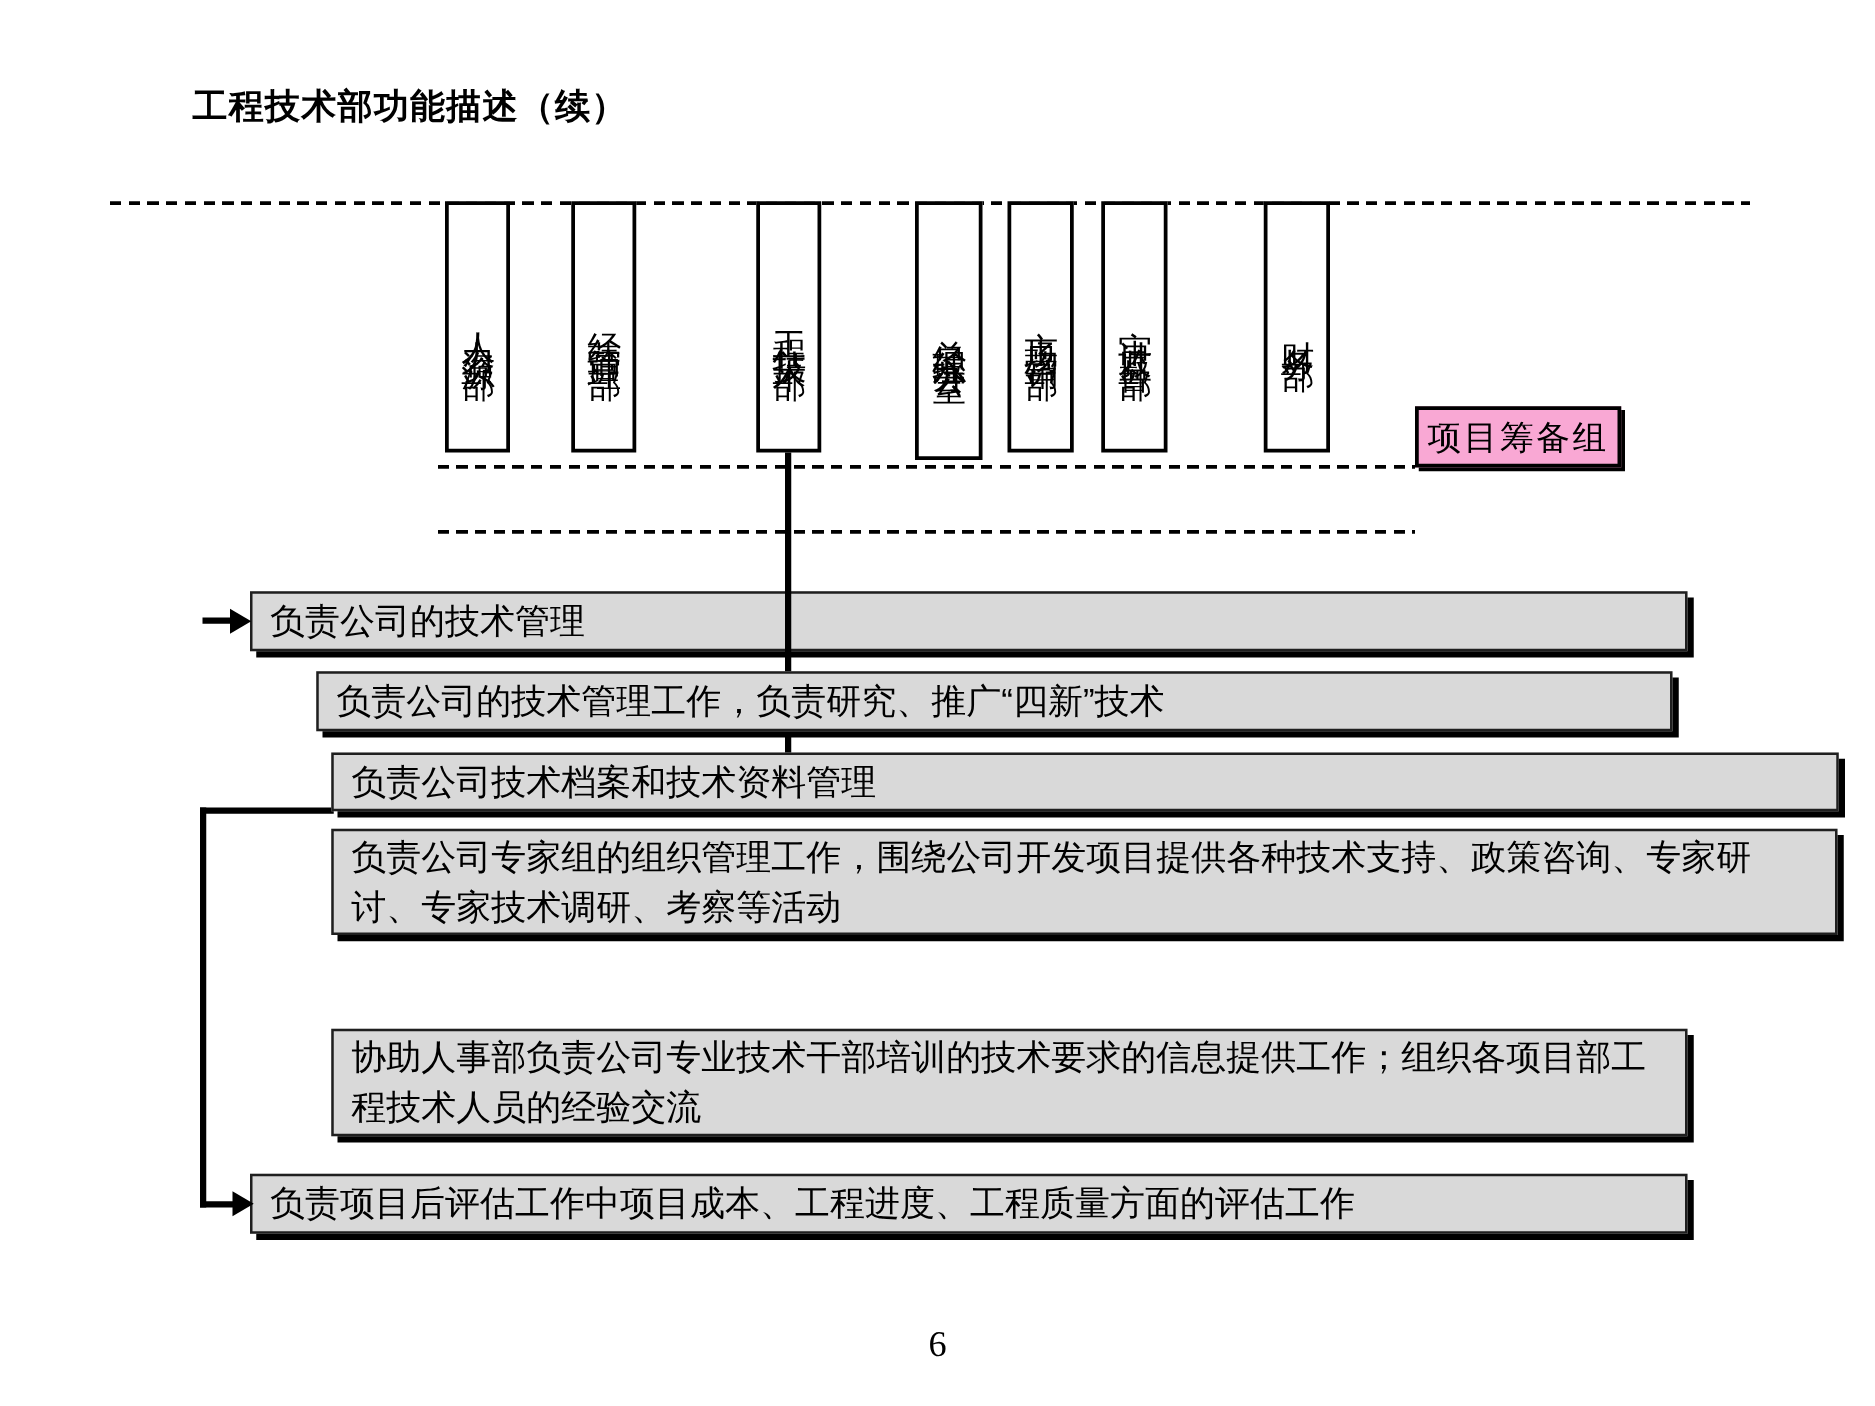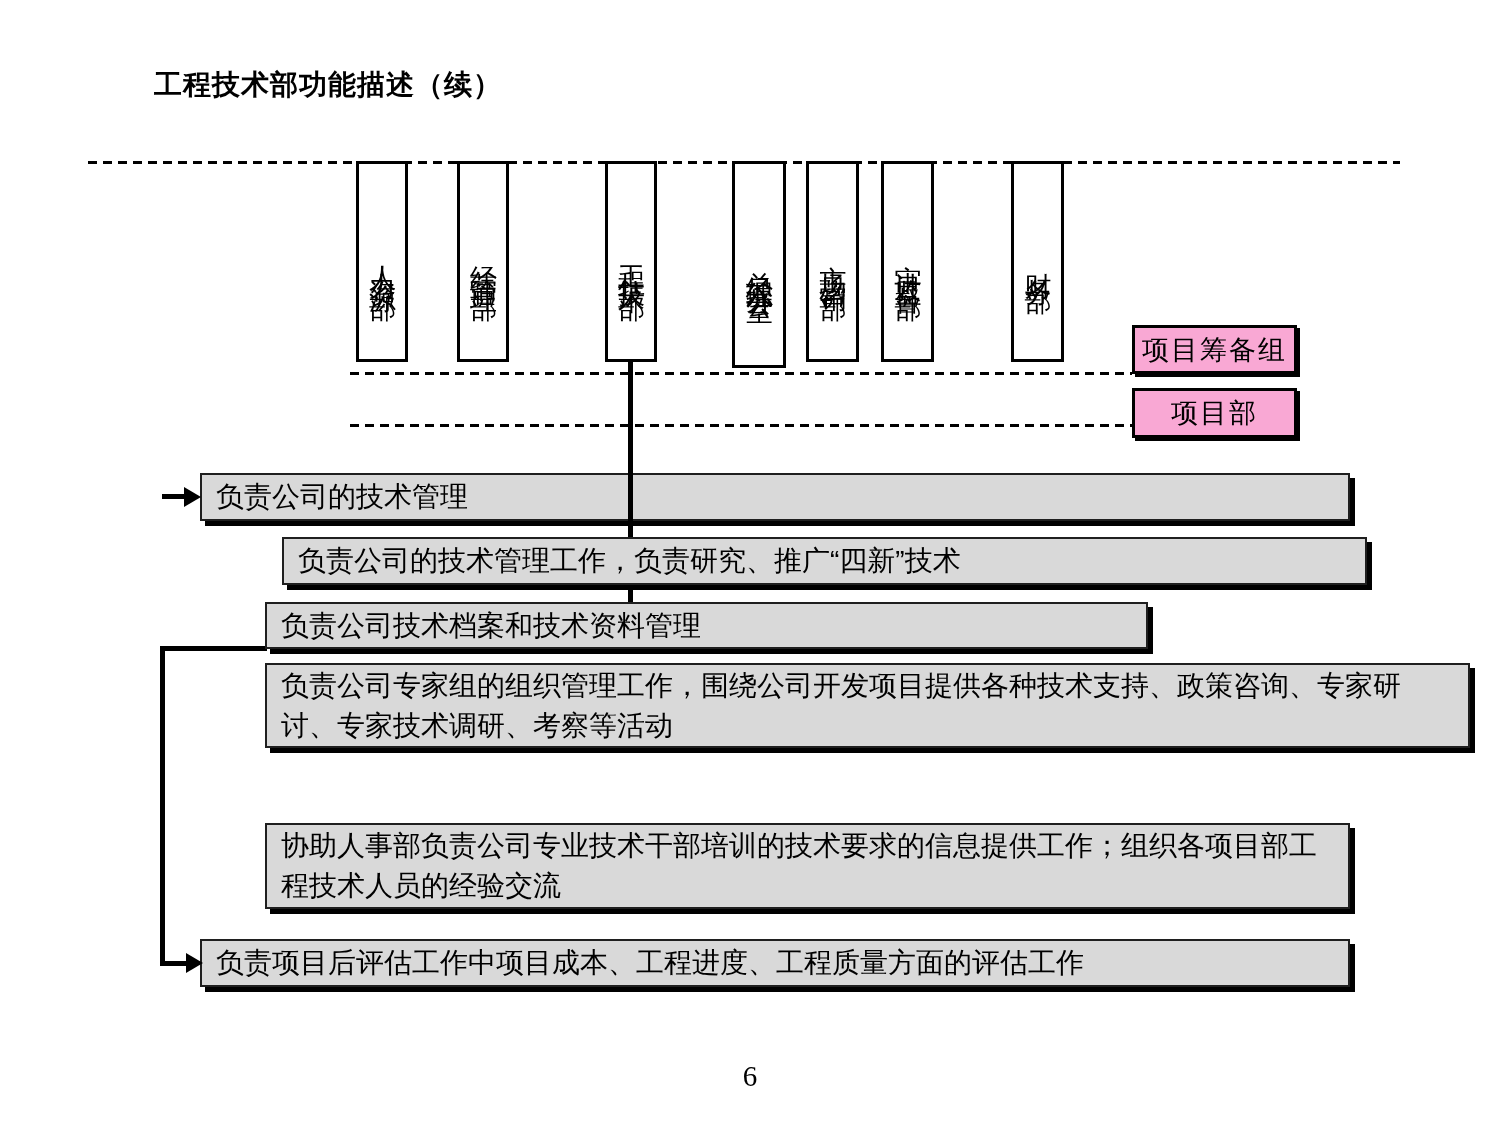--- a/index.html
+++ b/index.html
@@ -89,28 +89,25 @@
   <div class="vbox" style="left:881px;top:161px;width:53px;height:201px;">
     <span>审计监督部</span>
   </div>
   <div class="vbox" style="left:1011px;top:161px;width:53px;height:201px;">
     <span>财务部</span>
   </div>
 
   <div class="hbox" style="left:1132px;top:325px;width:165px;height:49px;">
     <span>项目筹备组</span>
   </div>
-  <div class="hbox" style="left:1132px;top:388px;width:165px;height:50px;">
-    <span>项目部</span>
-  </div>
 
-  <div class="bar" style="left:282px;top:537px;width:1085px;height:48px;">
+  <div class="bar" style="left:253px;top:537px;width:1085px;height:48px;">
     <span>负责公司的技术管理工作，负责研究、推广“四新”技术</span>
   </div>
-  <div class="bar" style="left:265px;top:602px;width:883px;height:47px;text-align:right;">
+  <div class="bar" style="left:265px;top:602px;width:1206px;height:47px;text-align:right;">
     <span>负责公司技术档案和技术资料管理</span>
   </div>
   <div class="bar" style="left:265px;top:663px;width:1205px;height:85px;">
     <span>负责公司专家组的组织管理工作，围绕公司开发项目提供各种技术支持、政策咨询、专家研讨、专家技术调研、考察等活动</span>
   </div>
   <div class="bar" style="left:265px;top:823px;width:1085px;height:86px;">
     <span>协助人事部负责公司专业技术干部培训的技术要求的信息提供工作；组织各项目部工程技术人员的经验交流</span>
   </div>
   <div class="bar" style="left:200px;top:939px;width:1150px;height:48px;">
     <span>负责项目后评估工作中项目成本、工程进度、工程质量方面的评估工作</span>

